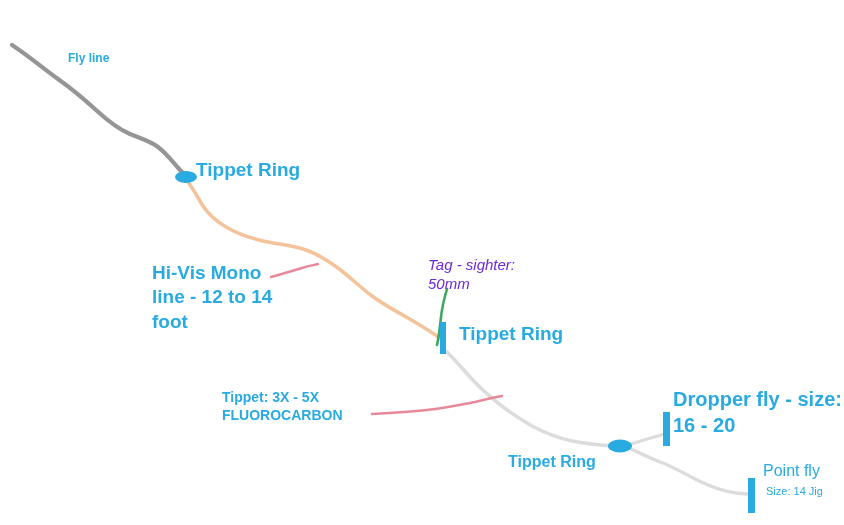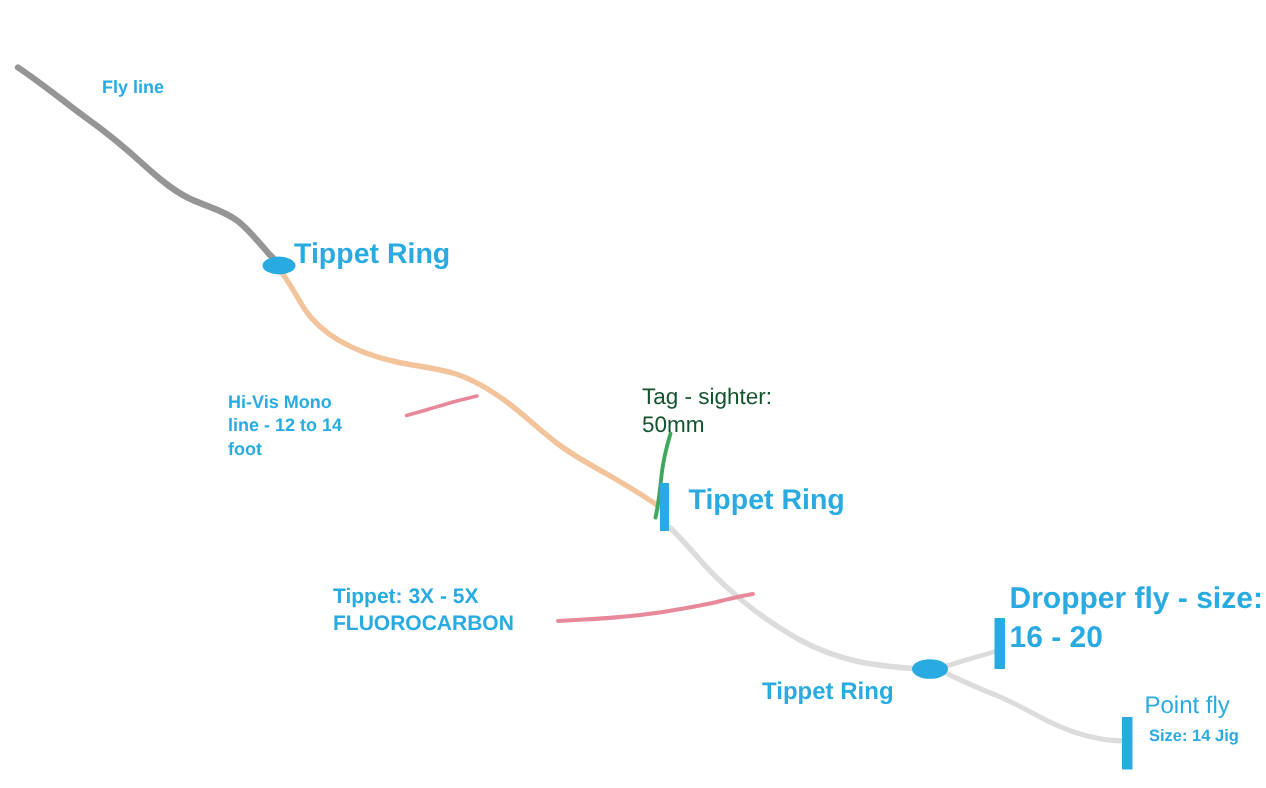--- a/index.html
+++ b/index.html
@@ -3,34 +3,34 @@
 <meta charset="utf-8">
 <style>
   html,body{margin:0;padding:0;background:#ffffff;}
   body{width:844px;height:525px;overflow:hidden;
        font-family:"Liberation Sans","DejaVu Sans",sans-serif;
        -webkit-font-smoothing:antialiased;}
   #stage{position:relative;width:844px;height:525px;background:#fff;}
   svg#diagram{position:absolute;left:0;top:0;width:844px;height:525px;}
   .lbl{position:absolute;white-space:pre;line-height:1.28;}
   .blue{color:#29ABE2;}
-  .green{color:#14532d;}
+  .green{color:#6d28d9;font-style:italic;}
   .dark{color:#242424;}
   #header{left:243px;top:12px;width:560px;font-size:15.5px;color:#242424;
           line-height:1.5;white-space:normal;}
   #fly-line-label{left:68px;top:51px;font-size:12px;font-weight:bold;}
   #tippet-ring-1{left:196px;top:158px;font-size:19px;font-weight:bold;}
-  #hivis{left:152px;top:261px;font-size:12px;font-weight:bold;}
+  #hivis{left:152px;top:261px;font-size:19px;font-weight:bold;}
   #tag-sighter{left:428px;top:255px;font-size:15px;}
   #tippet-ring-2{left:459px;top:322px;font-size:19px;font-weight:bold;}
   #tippet-fluoro{left:222px;top:389px;font-size:14px;font-weight:bold;}
   #dropper{left:673px;top:387px;font-size:20px;font-weight:bold;}
   #tippet-ring-3{left:508px;top:452px;font-size:16px;font-weight:bold;}
   #point-fly{left:763px;top:461px;font-size:16px;font-weight:normal;}
-  #point-fly-size{left:766px;top:484px;font-size:11px;font-weight:bold;}
+  #point-fly-size{left:766px;top:484px;font-size:11px;font-weight:normal;}
 </style>
 </head>
 <body>
 
 <div id="stage">
 
   <svg id="diagram" viewBox="0 0 844 525">
 
     <path d="M12,45 C30,57 44,69 58,79 C72,89 84,99 96,110
              C108,121 118,129 130,134 C142,139 150,141 158,147

